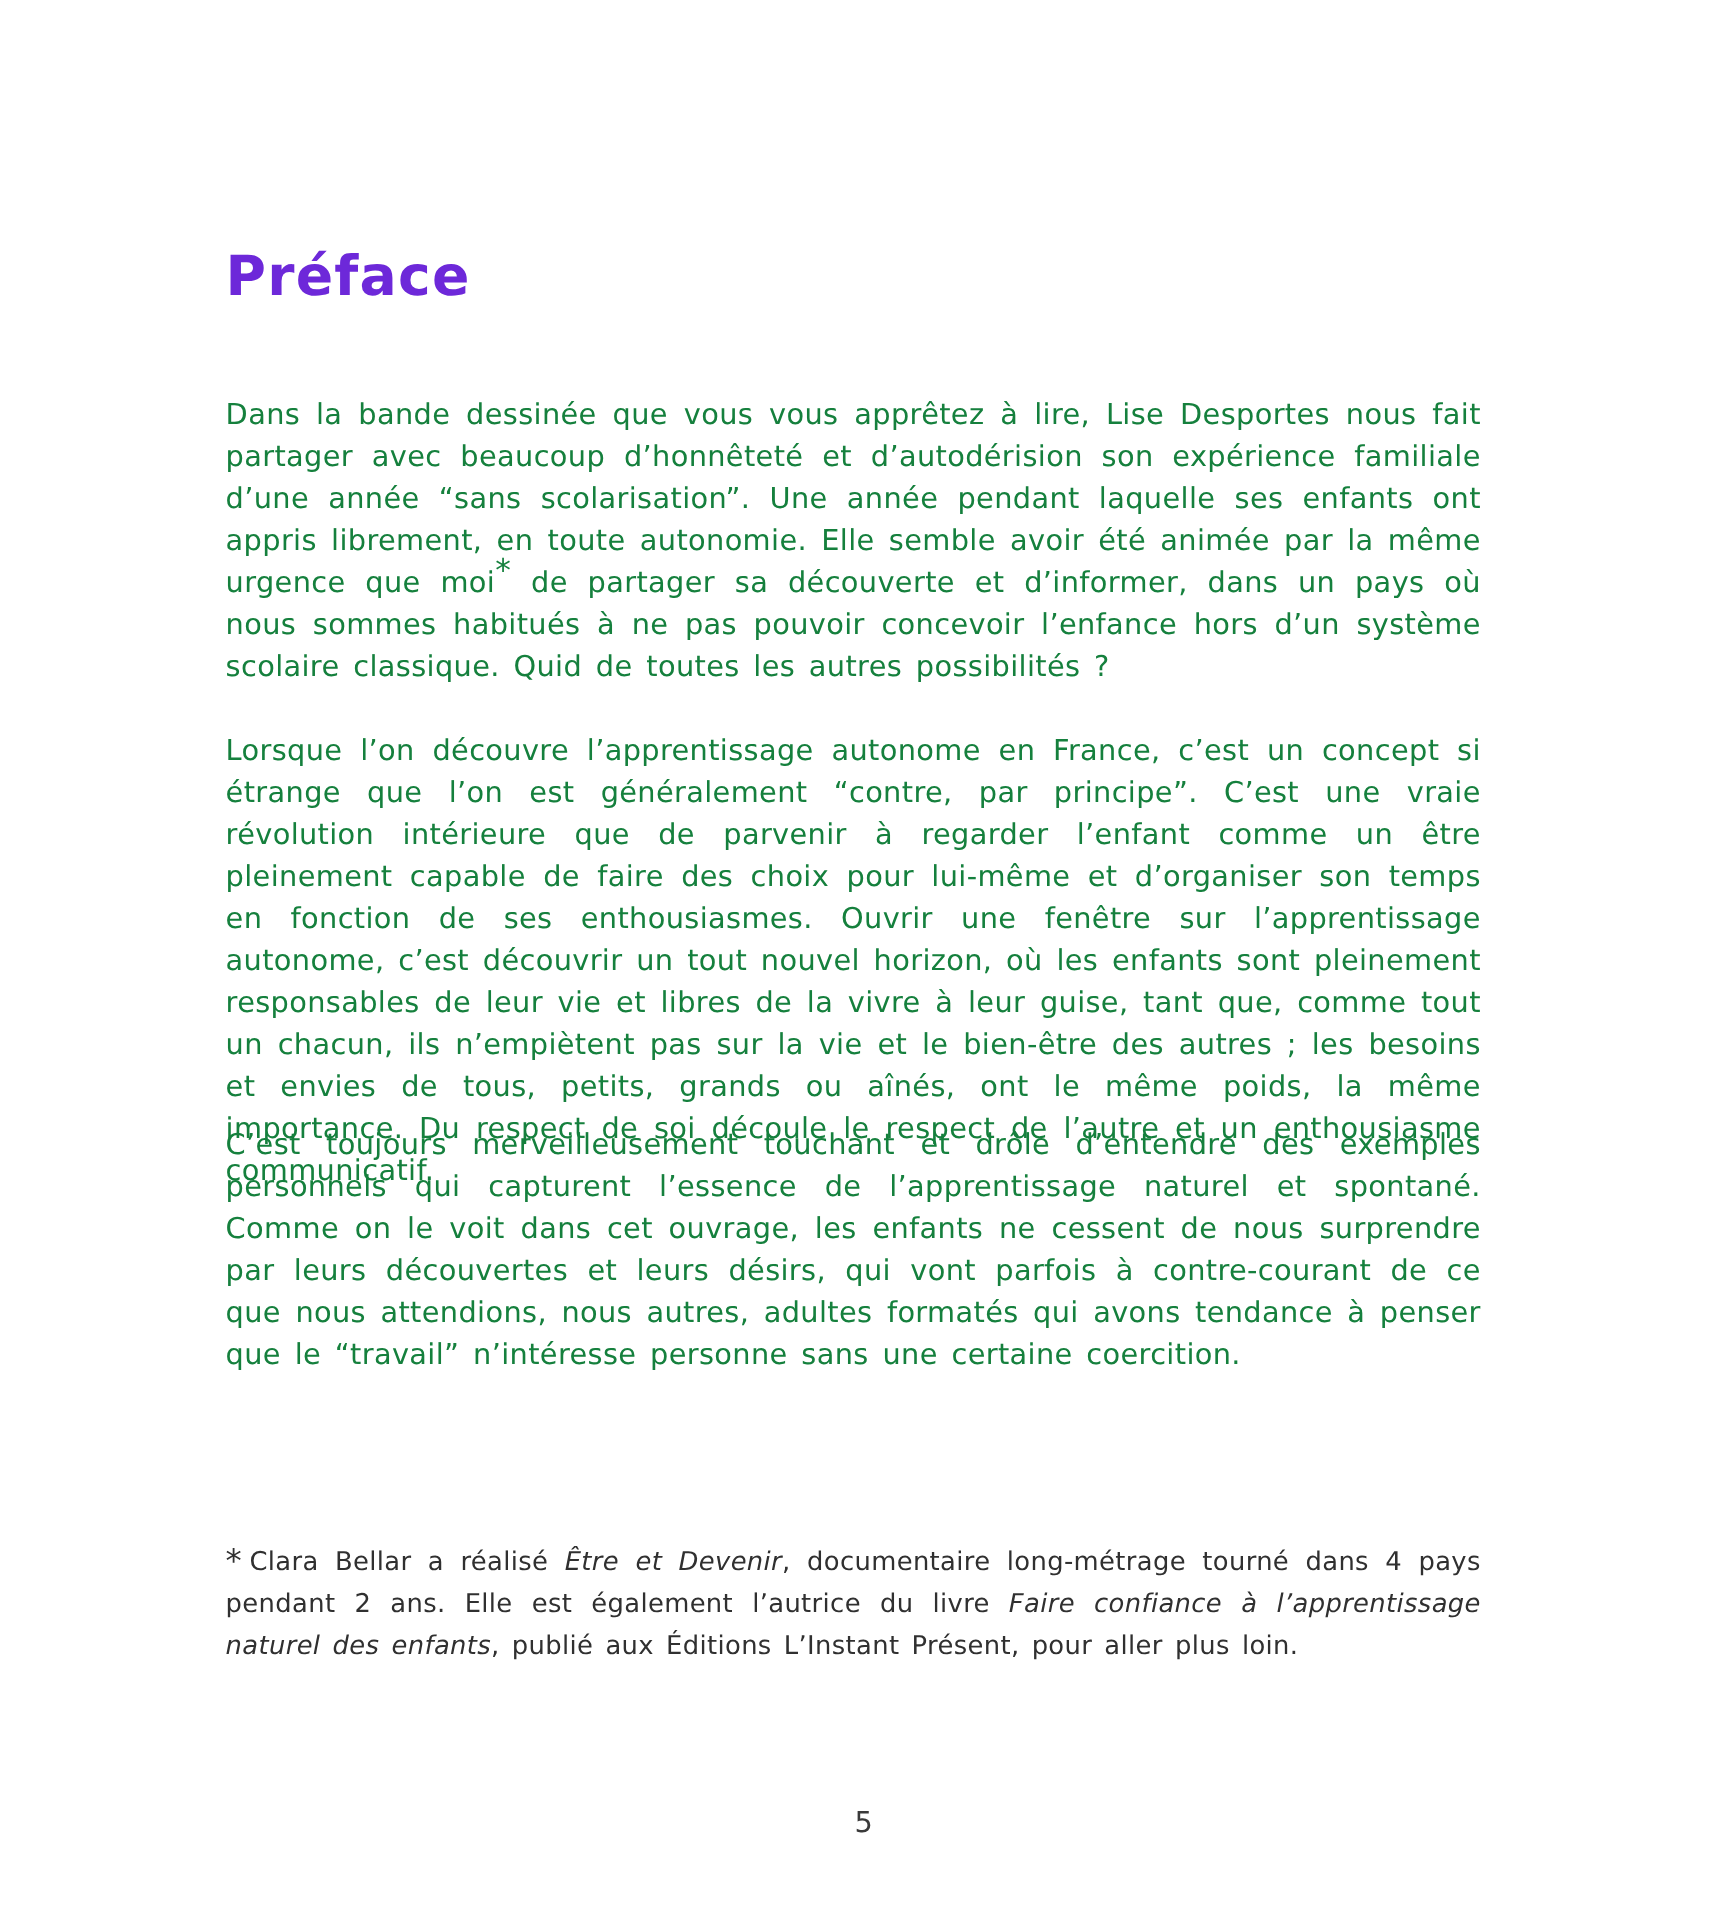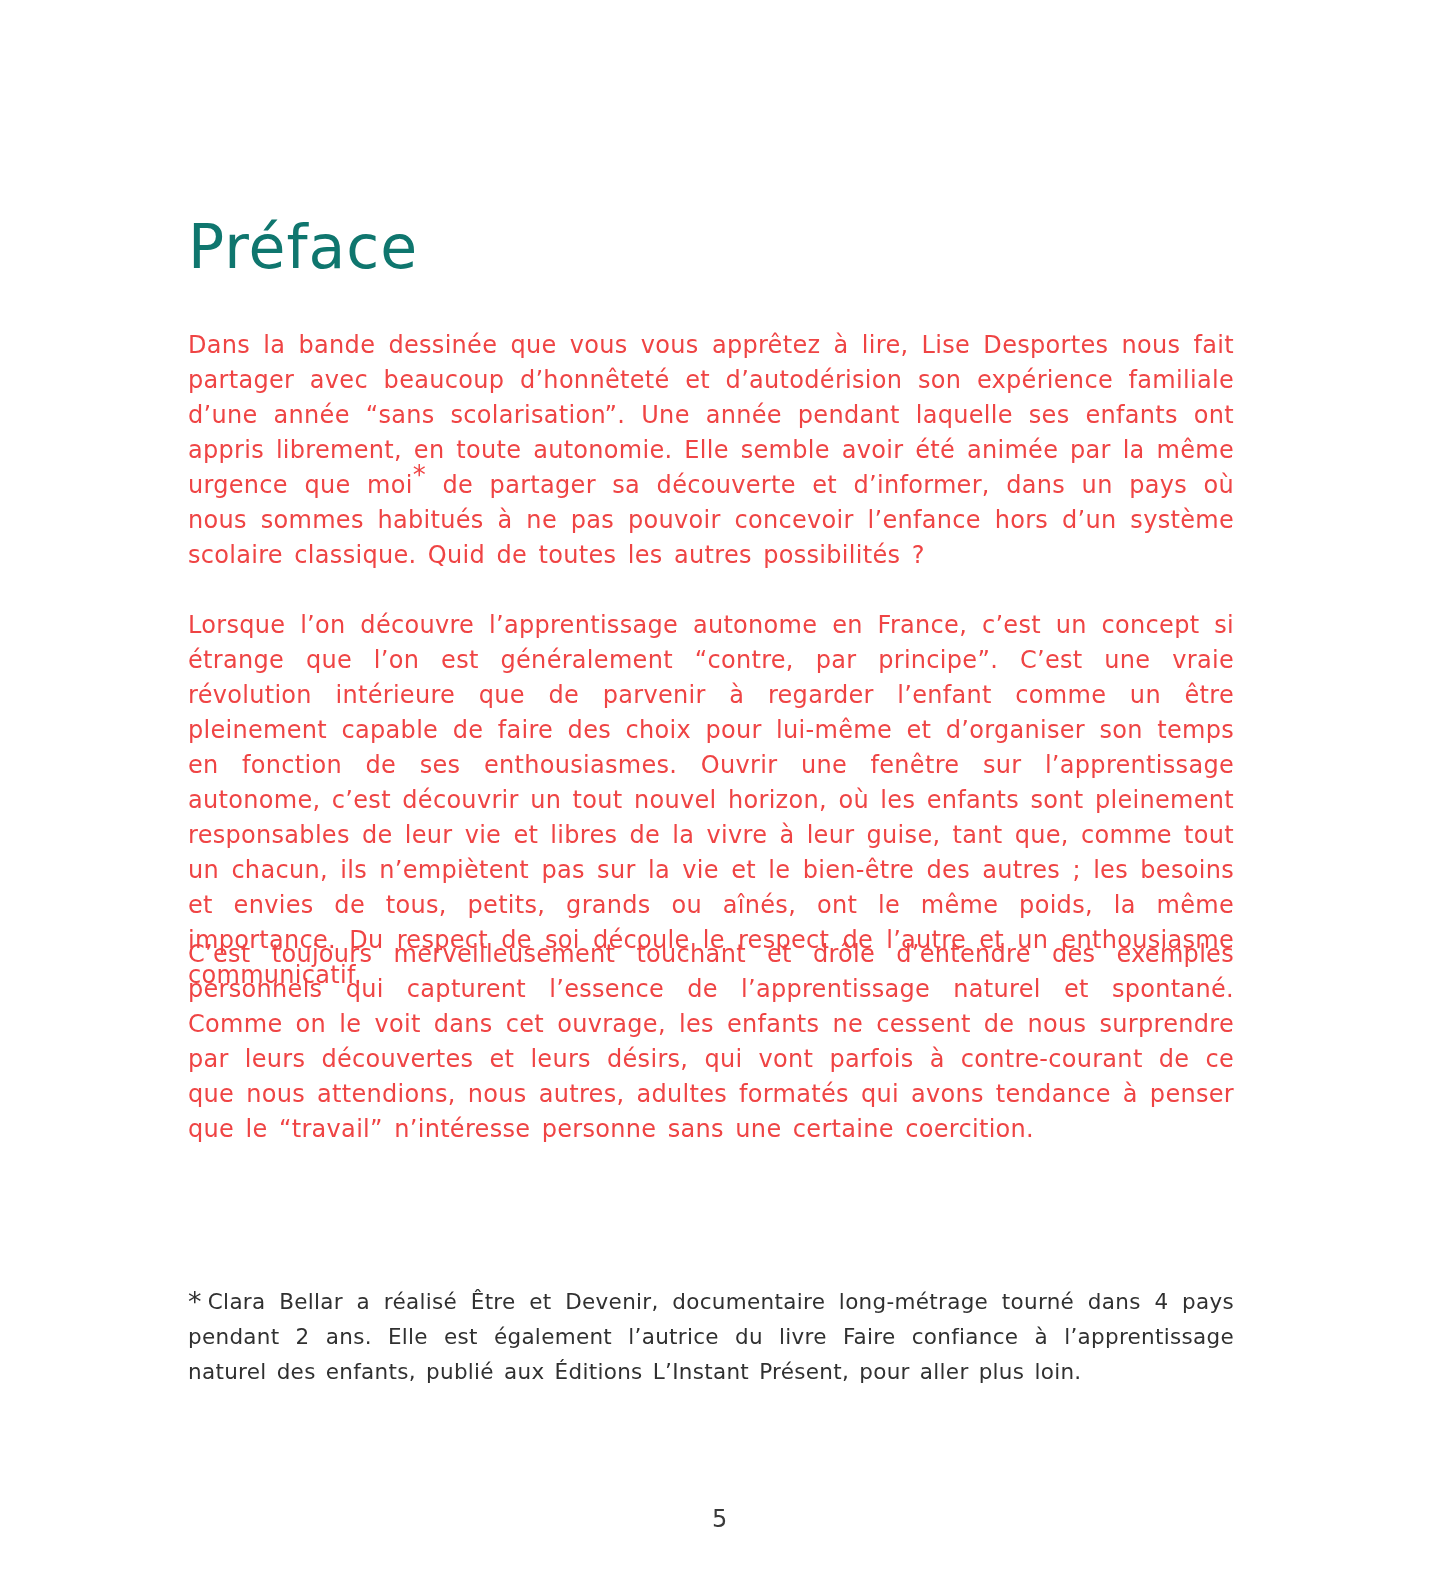--- a/index.html
+++ b/index.html
@@ -19,32 +19,32 @@
     inset: 0;
     background: #ffffff;
   }
   .content {
     position: absolute;
     left: 188px;
     width: 1046px;
   }
   .page-title {
     top: 172px;
-    font-size: 60px;
-    font-weight: 400;
+    font-size: 46px;
+    font-weight: 700;
     letter-spacing: 1px;
-    color: #0f766e;
+    color: #6d28d9;
   }
   .body-par {
     font-size: 24px;
     line-height: 35px;
     text-align: justify;
     letter-spacing: 0.3px;
     word-spacing: 3.5px;
-    color: #ef4444;
+    color: #15803d;
     margin-top: 28px;
   }
   .par-1 { top: 300px; }
   .par-2 { top: 580px; }
   .par-3 { top: 909px; }
   .asterisk-sup {
     font-size: 26px;
     vertical-align: super;
     line-height: 0;
   }
@@ -56,20 +56,21 @@
     letter-spacing: 0.3px;
     word-spacing: 3px;
     color: #303030;
   }
   .fn-marker {
     font-size: 27px;
     vertical-align: -2px;
     padding-right: 6px;
   }
   .italic {
+    font-style: italic;
   }
   .page-number {
     position: absolute;
     top: 1505px;
     left: 0;
     width: 1440px;
     text-align: center;
     font-size: 24px;
     color: #3a3a3a;
     letter-spacing: 0.5px;

